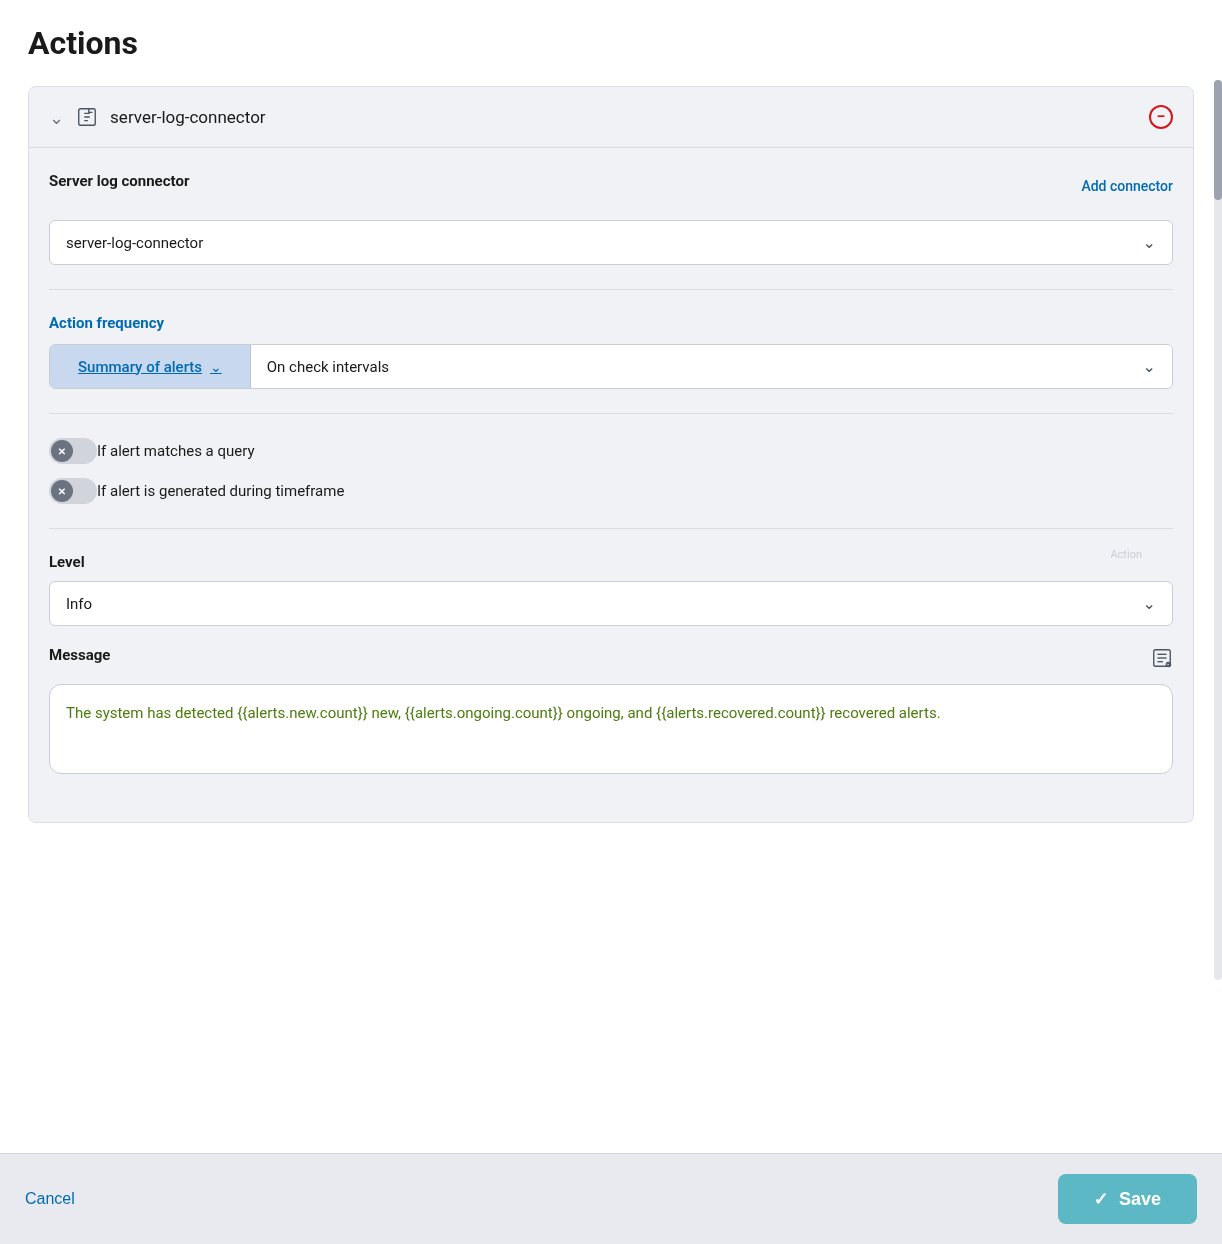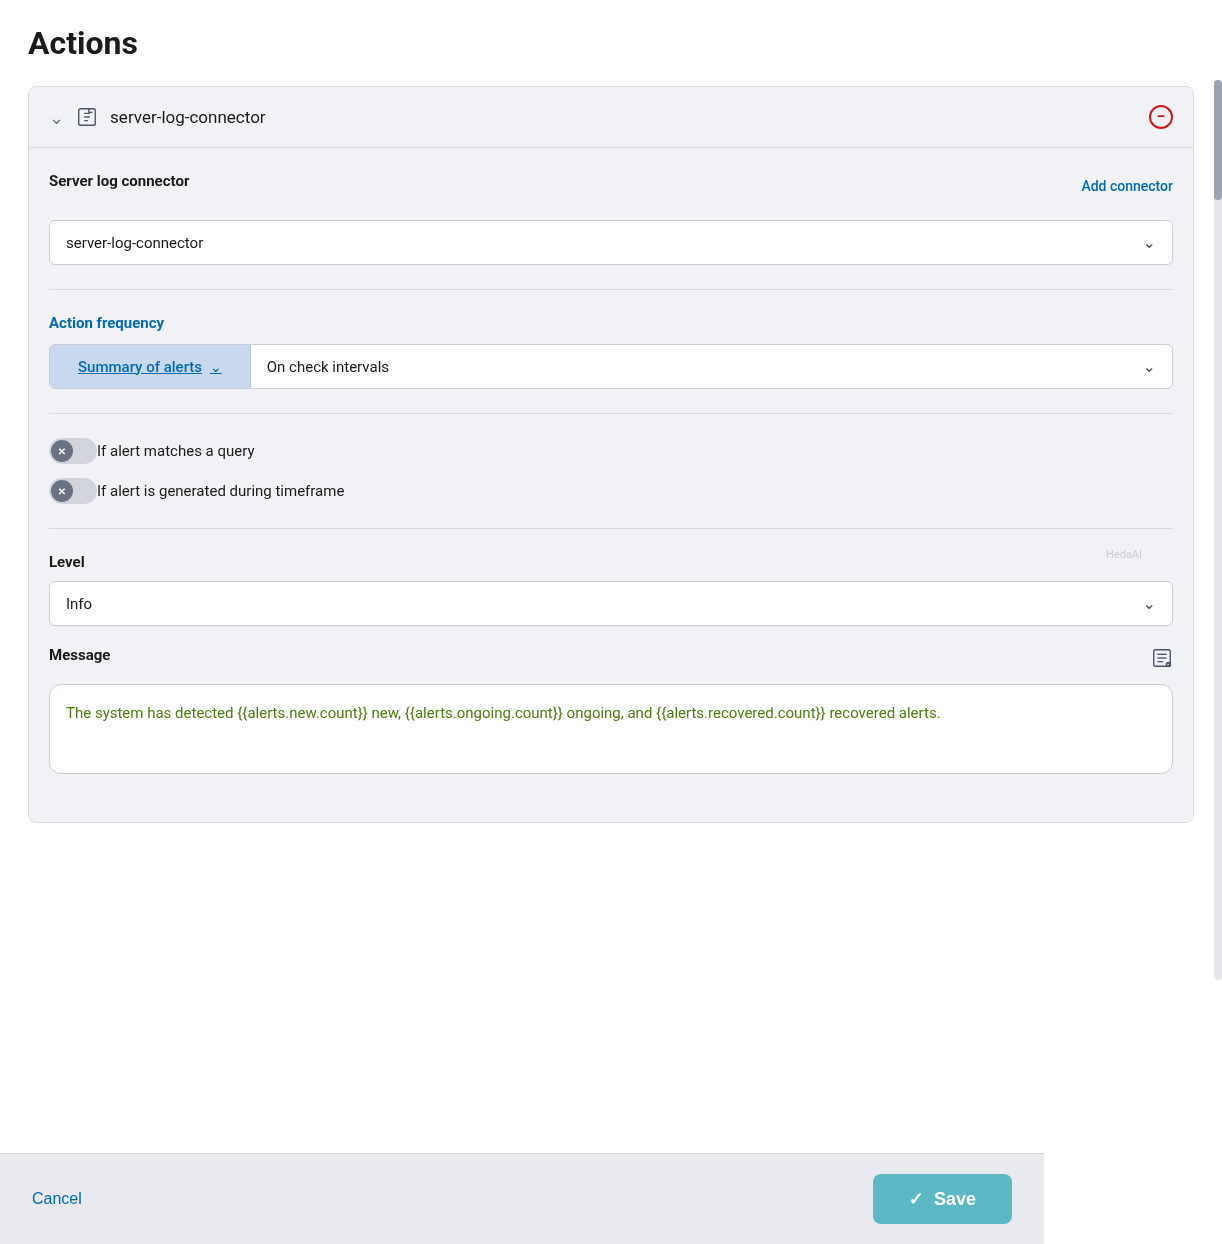--- a/index.html
+++ b/index.html
@@ -280,24 +280,24 @@
       width: 100%;
       min-height: 90px;
       resize: none;
       font-family: inherit;
     }
 
     .footer {
       position: fixed;
       bottom: 0;
       left: 0;
-      width: 1044px;
+      width: 1222px;
       background: #e9eaf0;
       border-top: 1px solid #d1d5db;
-      padding: 20px 32px;
+      padding: 20px 25px;
       display: flex;
       align-items: center;
       justify-content: space-between;
     }
 
     .cancel-btn {
       font-size: 16px;
       color: #006bb4;
       font-weight: 500;
       cursor: pointer;
@@ -444,21 +444,21 @@
         <textarea class="message-textarea" style="">The system has detected {{alerts.new.count}} new, {{alerts.ongoing.count}} ongoing, and {{alerts.recovered.count}} recovered alerts.</textarea>
       </div>
 
     </div>
   </div>
 
   <div class="scrollbar-track">
     <div class="scrollbar-thumb"></div>
   </div>
 
-  <span class="watermark" style="top: 548px; right: 80px;">HedaAI</span>
+  <span class="watermark" style="top: 548px; right: 80px;">Action</span>
 
 </div>
 
 <div class="footer">
   <button class="cancel-btn">Cancel</button>
   <button class="save-btn">
     <span class="check-icon">✓</span>
     <span>Save</span>
   </button>
 </div>

